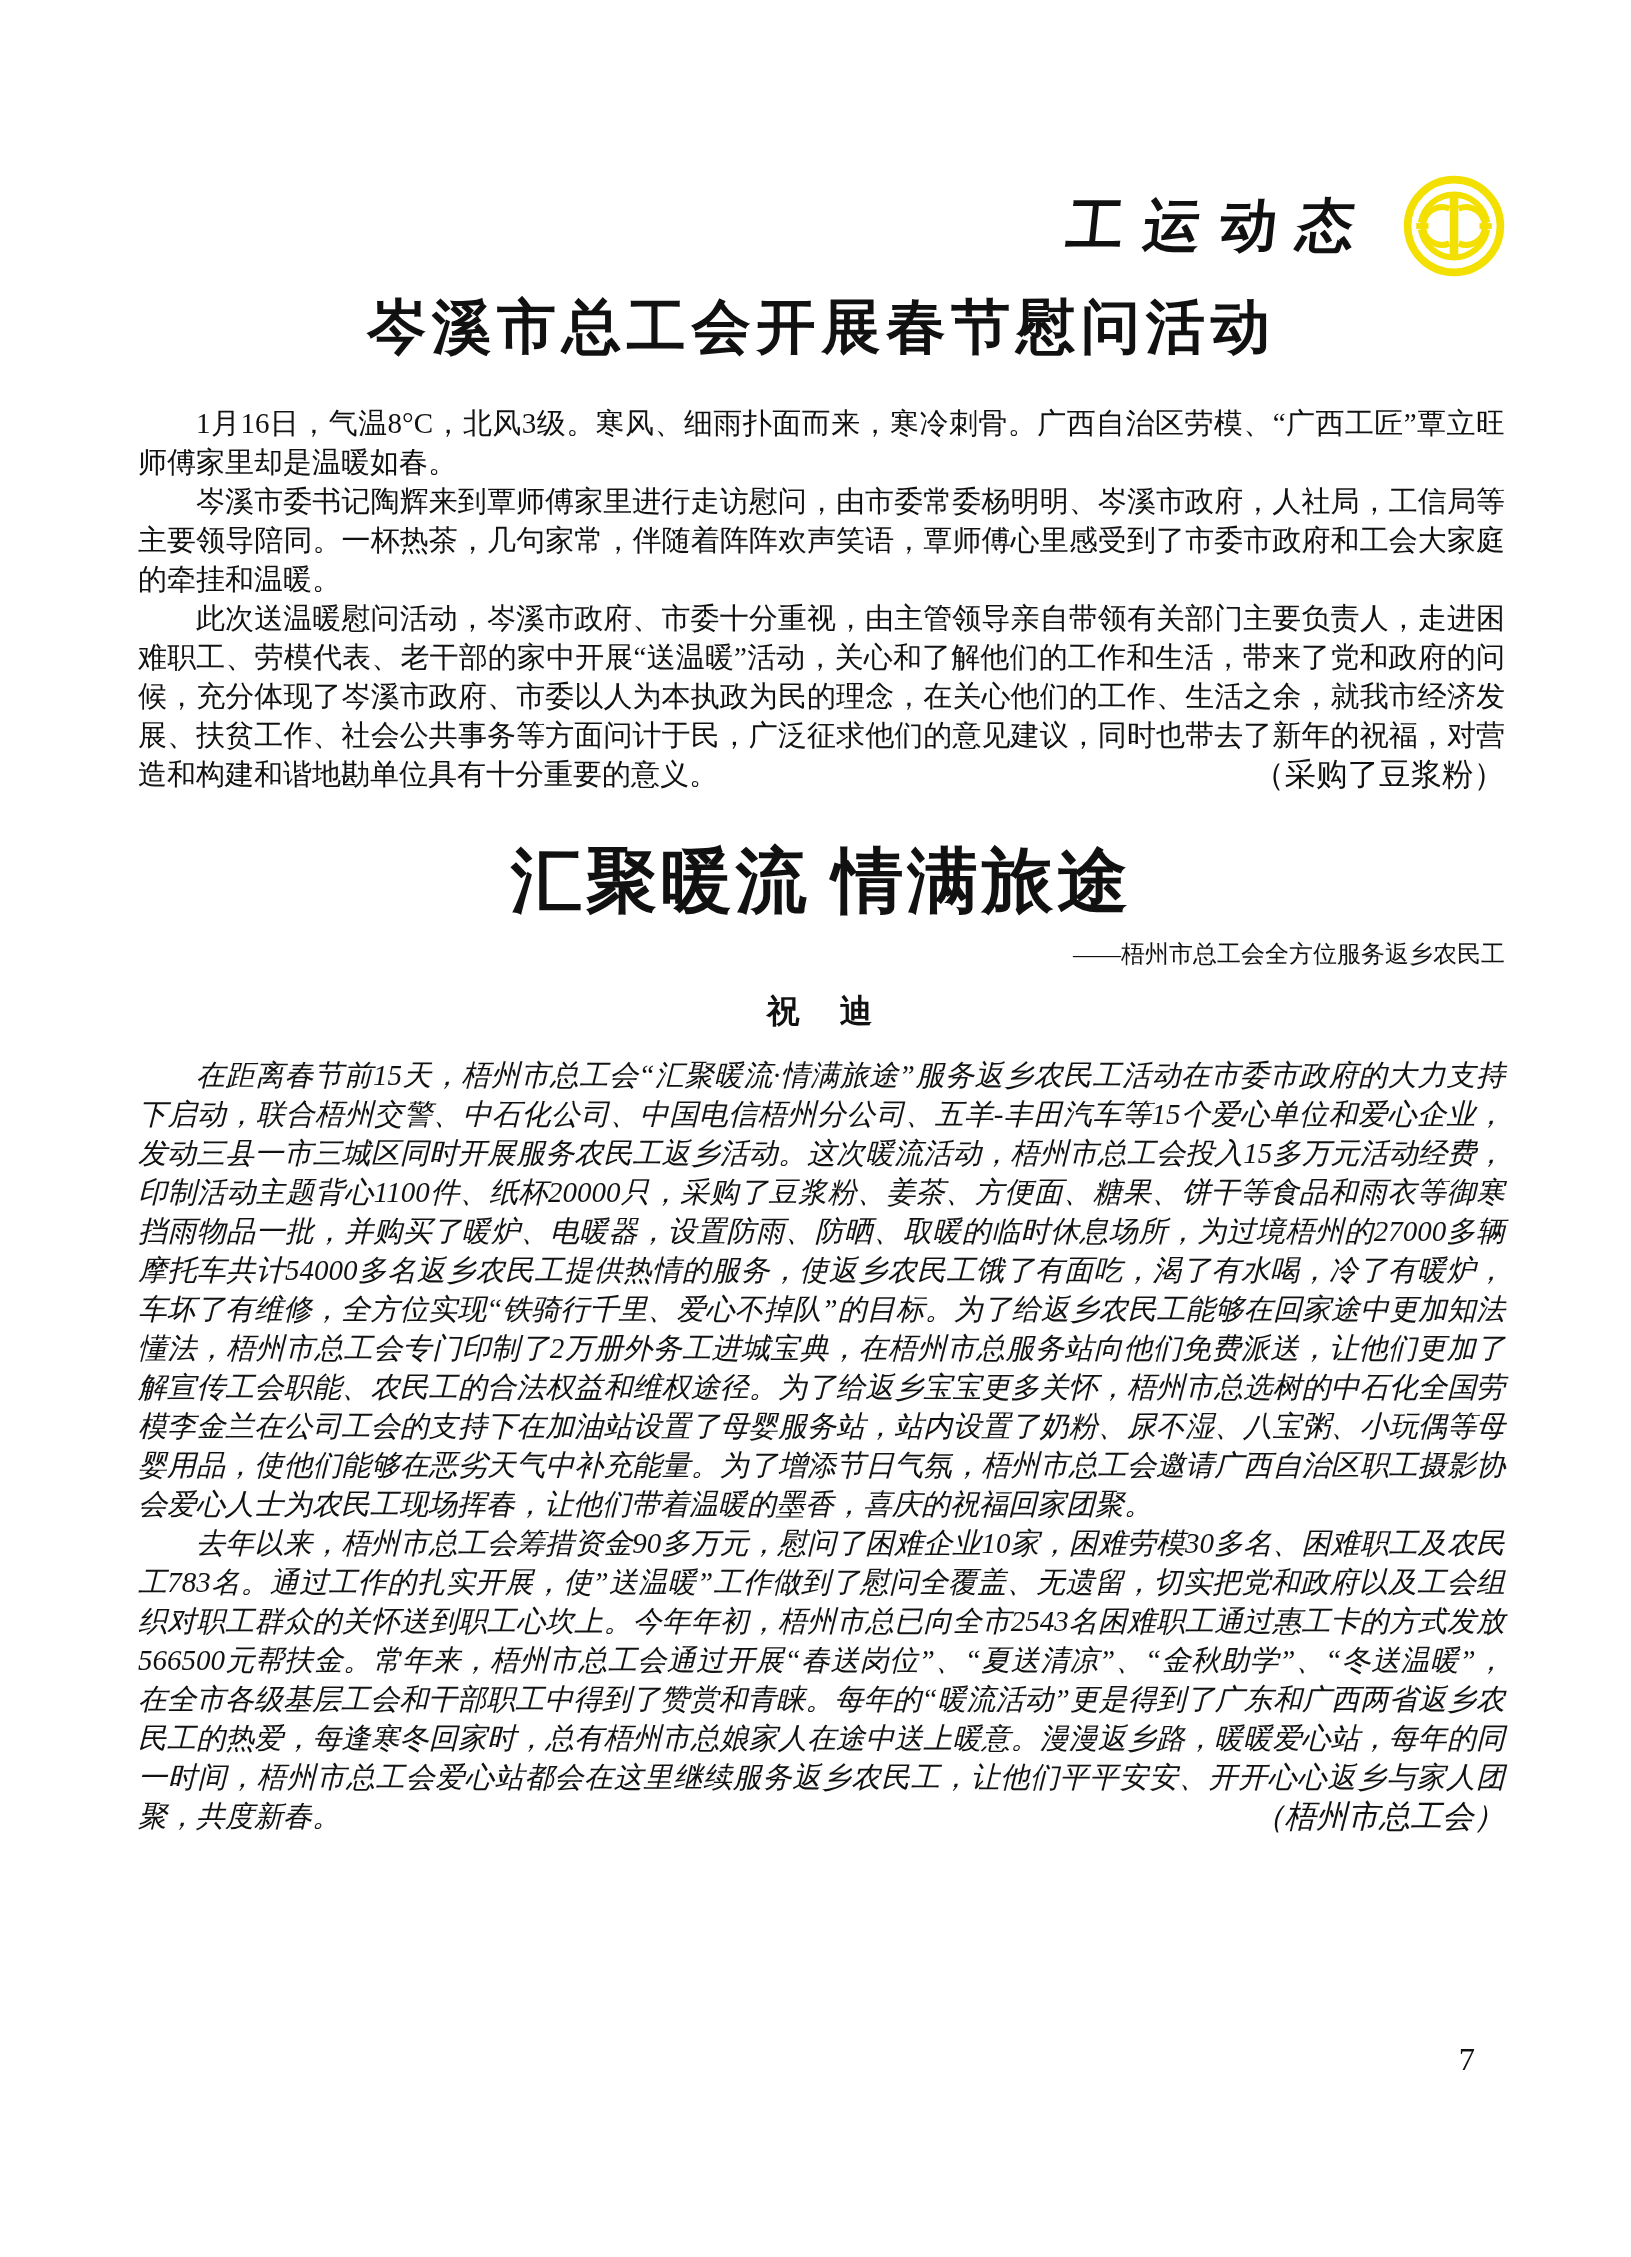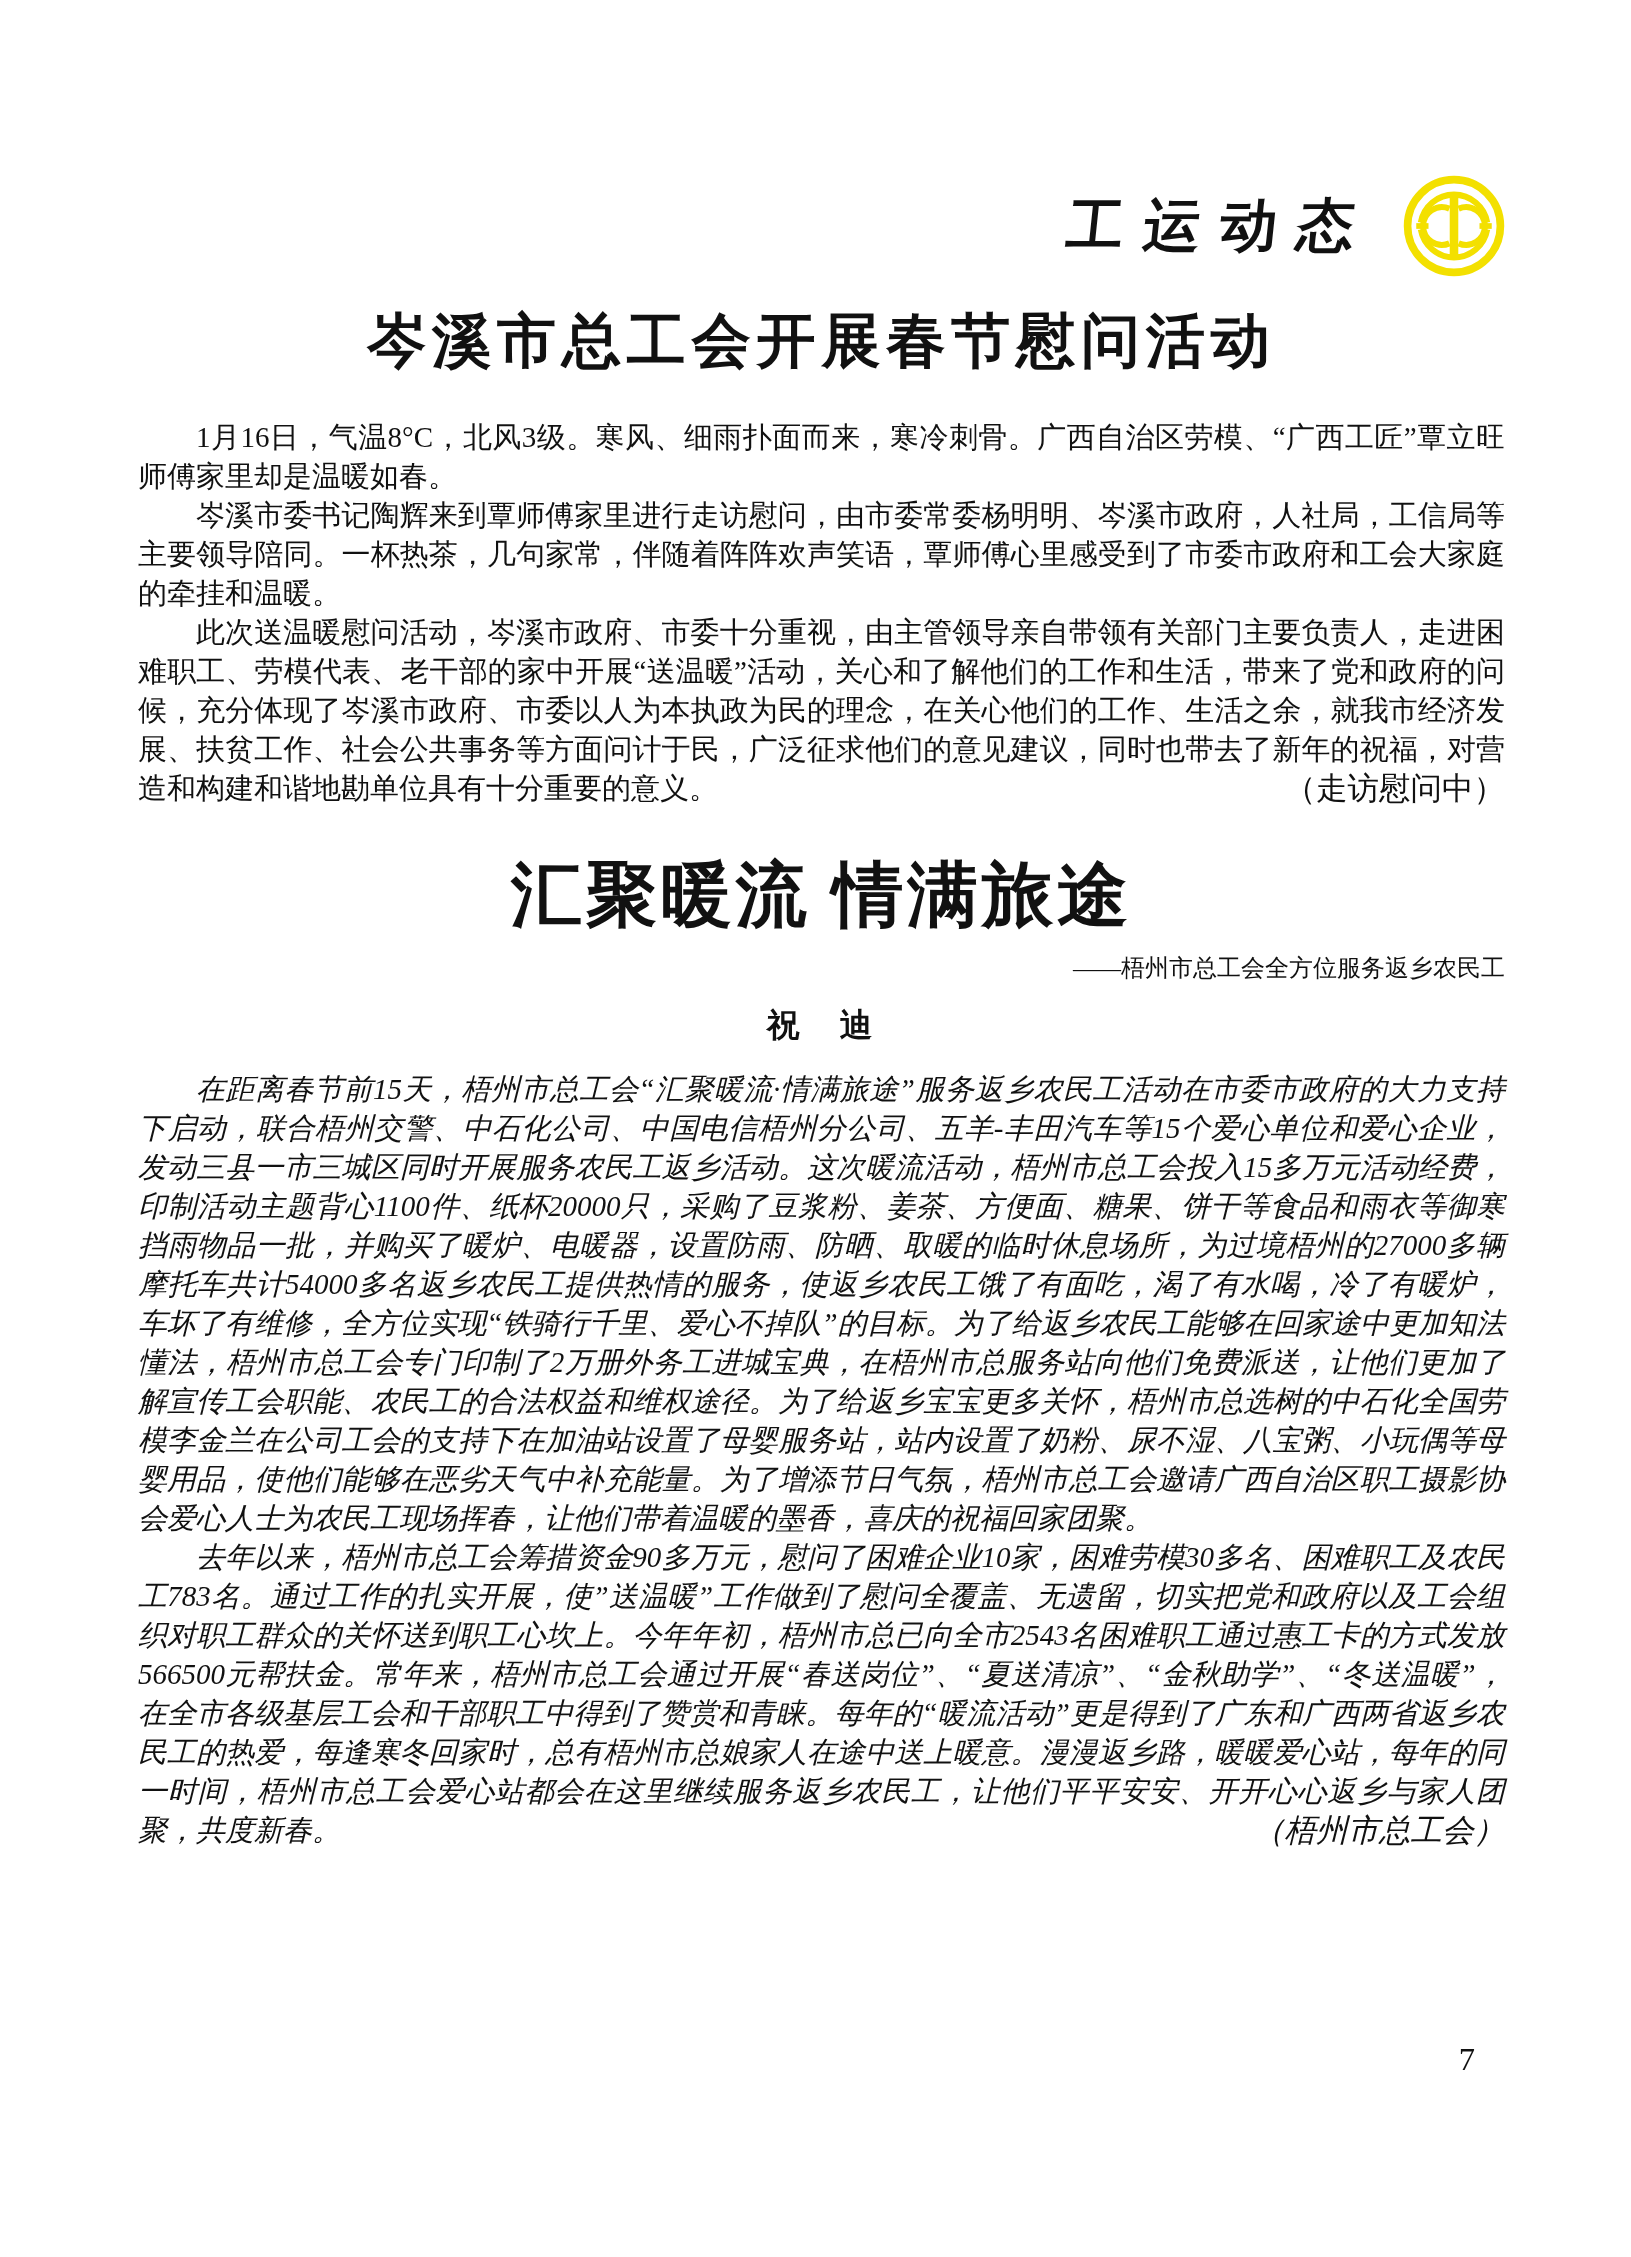--- a/index.html
+++ b/index.html
@@ -18,21 +18,21 @@
   }
   .masthead-text {
     font-size:57px; font-weight:900;
     letter-spacing:19.7px;
     transform:skewX(-6deg);
     white-space:nowrap;
     padding-right:5.9px;
   }
   .logo { width:102px; height:102px; flex:0 0 auto; }
   .content {
-    position:absolute; top:14px; left:138px; right:126px;
+    position:absolute; top:0; left:138px; right:126px;
   }
   .title-1 {
     margin:292px 0 0 0;
     text-align:center;
     font-size:59px; font-weight:bold;
     letter-spacing:5.9px;
     line-height:1.2;
   }
   .body-text p {
     margin:0;
@@ -105,21 +105,21 @@
   </div>
 
   <div class="content">
 
     <section class="article-1">
       <h1 class="title-1">岑溪市总工会开展春节慰问活动</h1>
       <div class="body-text">
         <p>1月16日，气温8°C，北风3级。寒风、细雨扑面而来，寒冷刺骨。广西自治区劳模、“广西工匠”覃立旺师傅家里却是温暖如春。</p>
         <p>岑溪市委书记陶辉来到覃师傅家里进行走访慰问，由市委常委杨明明、岑溪市政府，人社局，工信局等主要领导陪同。一杯热茶，几句家常，伴随着阵阵欢声笑语，覃师傅心里感受到了市委市政府和工会大家庭的牵挂和温暖。</p>
         <p>此次送温暖慰问活动，岑溪市政府、市委十分重视，由主管领导亲自带领有关部门主要负责人，走进困难职工、劳模代表、老干部的家中开展“送温暖”活动，关心和了解他们的工作和生活，带来了党和政府的问候，充分体现了岑溪市政府、市委以人为本执政为民的理念，在关心他们的工作、生活之余，就我市经济发展、扶贫工作、社会公共事务等方面问计于民，广泛征求他们的意见建议，同时也带去了新年的祝福，对营造和构建和谐地勘单位具有十分重要的意义。</p>
-        <div class="attribution">（走访慰问中）</div>
+        <div class="attribution">（采购了豆浆粉）</div>
       </div>
     </section>
 
     <section class="article-2">
       <h1 class="title-2">汇聚暖流 情满旅途</h1>
       <h2 class="subtitle-2">——梧州市总工会全方位服务返乡农民工</h2>
       <div class="author">祝　迪</div>
       <div class="body-text">
         <p>在距离春节前15天，梧州市总工会“汇聚暖流·情满旅途”服务返乡农民工活动在市委市政府的大力支持下启动，联合梧州交警、中石化公司、中国电信梧州分公司、五羊-丰田汽车等15个爱心单位和爱心企业，发动三县一市三城区同时开展服务农民工返乡活动。这次暖流活动，梧州市总工会投入15多万元活动经费，印制活动主题背心1100件、纸杯20000只，采购了豆浆粉、姜茶、方便面、糖果、饼干等食品和雨衣等御寒挡雨物品一批，并购买了暖炉、电暖器，设置防雨、防晒、取暖的临时休息场所，为过境梧州的27000多辆摩托车共计54000多名返乡农民工提供热情的服务，使返乡农民工饿了有面吃，渴了有水喝，冷了有暖炉，车坏了有维修，全方位实现“铁骑行千里、爱心不掉队”的目标。为了给返乡农民工能够在回家途中更加知法懂法，梧州市总工会专门印制了2万册外务工进城宝典，在梧州市总服务站向他们免费派送，让他们更加了解宣传工会职能、农民工的合法权益和维权途径。为了给返乡宝宝更多关怀，梧州市总选树的中石化全国劳模李金兰在公司工会的支持下在加油站设置了母婴服务站，站内设置了奶粉、尿不湿、八宝粥、小玩偶等母婴用品，使他们能够在恶劣天气中补充能量。为了增添节日气氛，梧州市总工会邀请广西自治区职工摄影协会爱心人士为农民工现场挥春，让他们带着温暖的墨香，喜庆的祝福回家团聚。</p>
         <p>去年以来，梧州市总工会筹措资金90多万元，慰问了困难企业10家，困难劳模30多名、困难职工及农民工783名。通过工作的扎实开展，使”送温暖”工作做到了慰问全覆盖、无遗留，切实把党和政府以及工会组织对职工群众的关怀送到职工心坎上。今年年初，梧州市总已向全市2543名困难职工通过惠工卡的方式发放566500元帮扶金。常年来，梧州市总工会通过开展“春送岗位”、“夏送清凉”、“金秋助学”、“冬送温暖”，在全市各级基层工会和干部职工中得到了赞赏和青睐。每年的“暖流活动”更是得到了广东和广西两省返乡农民工的热爱，每逢寒冬回家时，总有梧州市总娘家人在途中送上暖意。漫漫返乡路，暖暖爱心站，每年的同一时间，梧州市总工会爱心站都会在这里继续服务返乡农民工，让他们平平安安、开开心心返乡与家人团聚，共度新春。</p>

